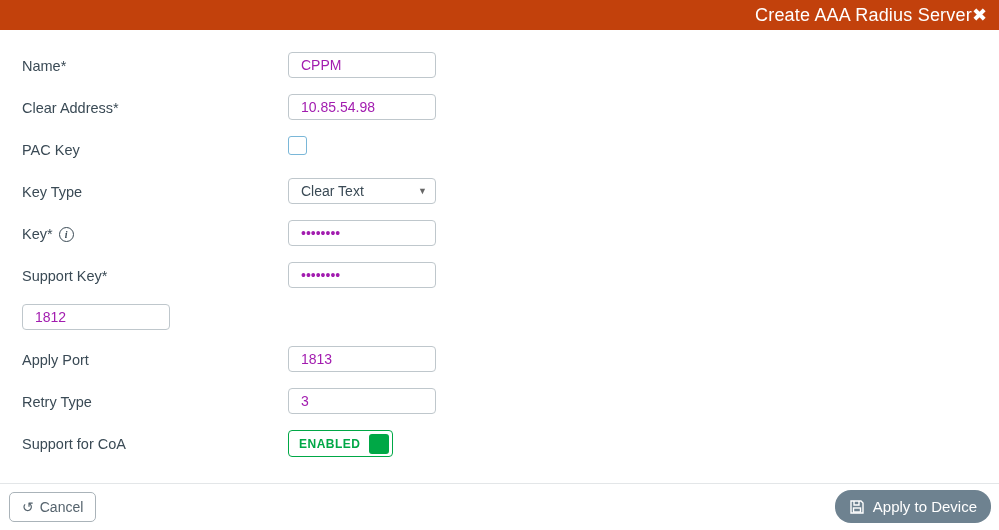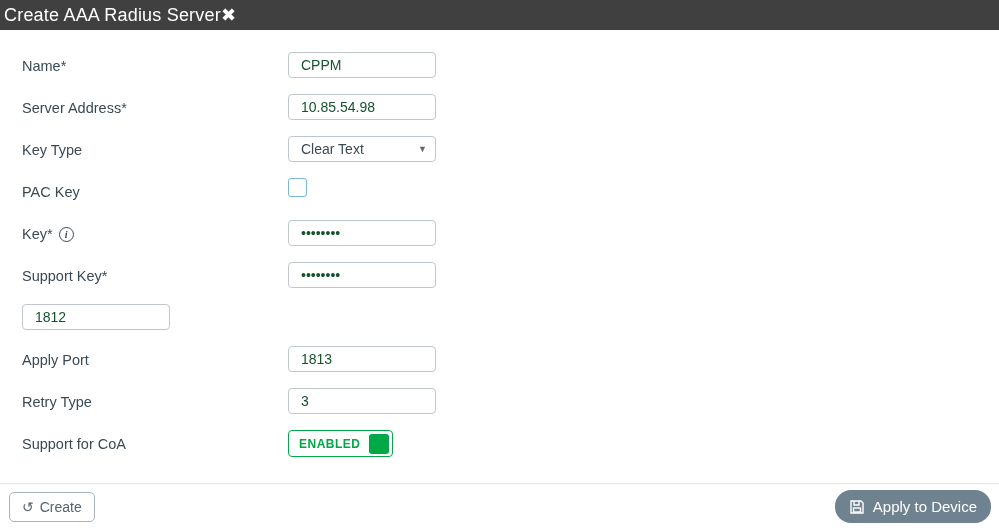--- a/index.html
+++ b/index.html
@@ -5,27 +5,27 @@
     * { box-sizing: border-box; margin: 0; padding: 0; }
     body {
       font-family: -apple-system, BlinkMacSystemFont, "Segoe UI", Arial, sans-serif;
       background: #fff;
       width: 999px;
       height: 530px;
       overflow: hidden;
       position: relative;
     }
     .modal-header {
-      background: #404040;
+      background: #c2410c;
       color: #fff;
       font-size: 18px;
       font-weight: 400;
-      padding: 6px 4px;
-      display: flex;
-      justify-content: flex-start;
+      padding: 6px 12px;
+      display: flex;
+      justify-content: flex-end;
       align-items: center;
       height: 30px;
     }
     .modal-header .title { letter-spacing: 0.2px; }
     .close-btn {
       color: #fff;
       font-size: 18px;
       cursor: pointer;
       line-height: 1;
     }
@@ -46,21 +46,21 @@
       align-items: center;
       gap: 6px;
     }
     .txt-input {
       width: 148px;
       height: 26px;
       border: 1px solid #bfc7cc;
       border-radius: 4px;
       padding: 3px 12px;
       font-size: 14px;
-      color: #14532d;
+      color: #a21caf;
       outline: none;
       background:#fff;
     }
     .select-wrap {
       width: 148px;
       height: 26px;
       border: 1px solid #bfc7cc;
       border-radius: 4px;
       padding: 2px 8px 2px 12px;
       font-size: 14px;
@@ -170,38 +170,38 @@
 </div>
 
 <div class="form-area">
 
   <div class="form-row">
     <div class="form-label">Name*</div>
     <input class="txt-input" value="CPPM" style="">
   </div>
 
   <div class="form-row">
-    <div class="form-label">Server Address*</div>
+    <div class="form-label">Clear Address*</div>
     <input class="txt-input" value="10.85.54.98" style="">
+  </div>
+
+  <div class="form-row">
+    <div class="form-label">PAC Key</div>
+    <div class="ck-box"></div>
   </div>
 
   <div class="form-row">
     <div class="form-label">Key Type</div>
     <div class="select-wrap">
       <span>Clear Text</span>
       <span class="caret-down">▼</span>
     </div>
   </div>
 
   <div class="form-row">
-    <div class="form-label">PAC Key</div>
-    <div class="ck-box"></div>
-  </div>
-
-  <div class="form-row">
     <div class="form-label">
       <span>Key*</span>
       <span class="info-icon">i</span>
     </div>
     <input class="txt-input" type="text" value="••••••••" style="">
   </div>
 
   <div class="form-row">
     <div class="form-label">Support Key*</div>
     <input class="txt-input" type="text" value="••••••••" style="">
@@ -228,21 +228,21 @@
       <span>ENABLED</span>
       <div class="toggle-knob"></div>
     </div>
   </div>
 
 </div>
 
 <div class="footer-bar">
   <button class="btn-cancel">
     <span class="undo-icon">↻</span>
-    <span>Create</span>
+    <span>Cancel</span>
   </button>
   <button class="btn-apply">
     <span class="save-icon">
       <svg width="16" height="16" viewBox="0 0 16 16" fill="none" stroke="#ffffff" stroke-width="1.4">
         <path d="M2 2h10l2 2v10H2V2z"></path>
         <path d="M5 2v4h5V2"></path>
         <rect x="4.5" y="9" width="7" height="4"></rect>
       </svg>
     </span>
     <span>Apply to Device</span>

